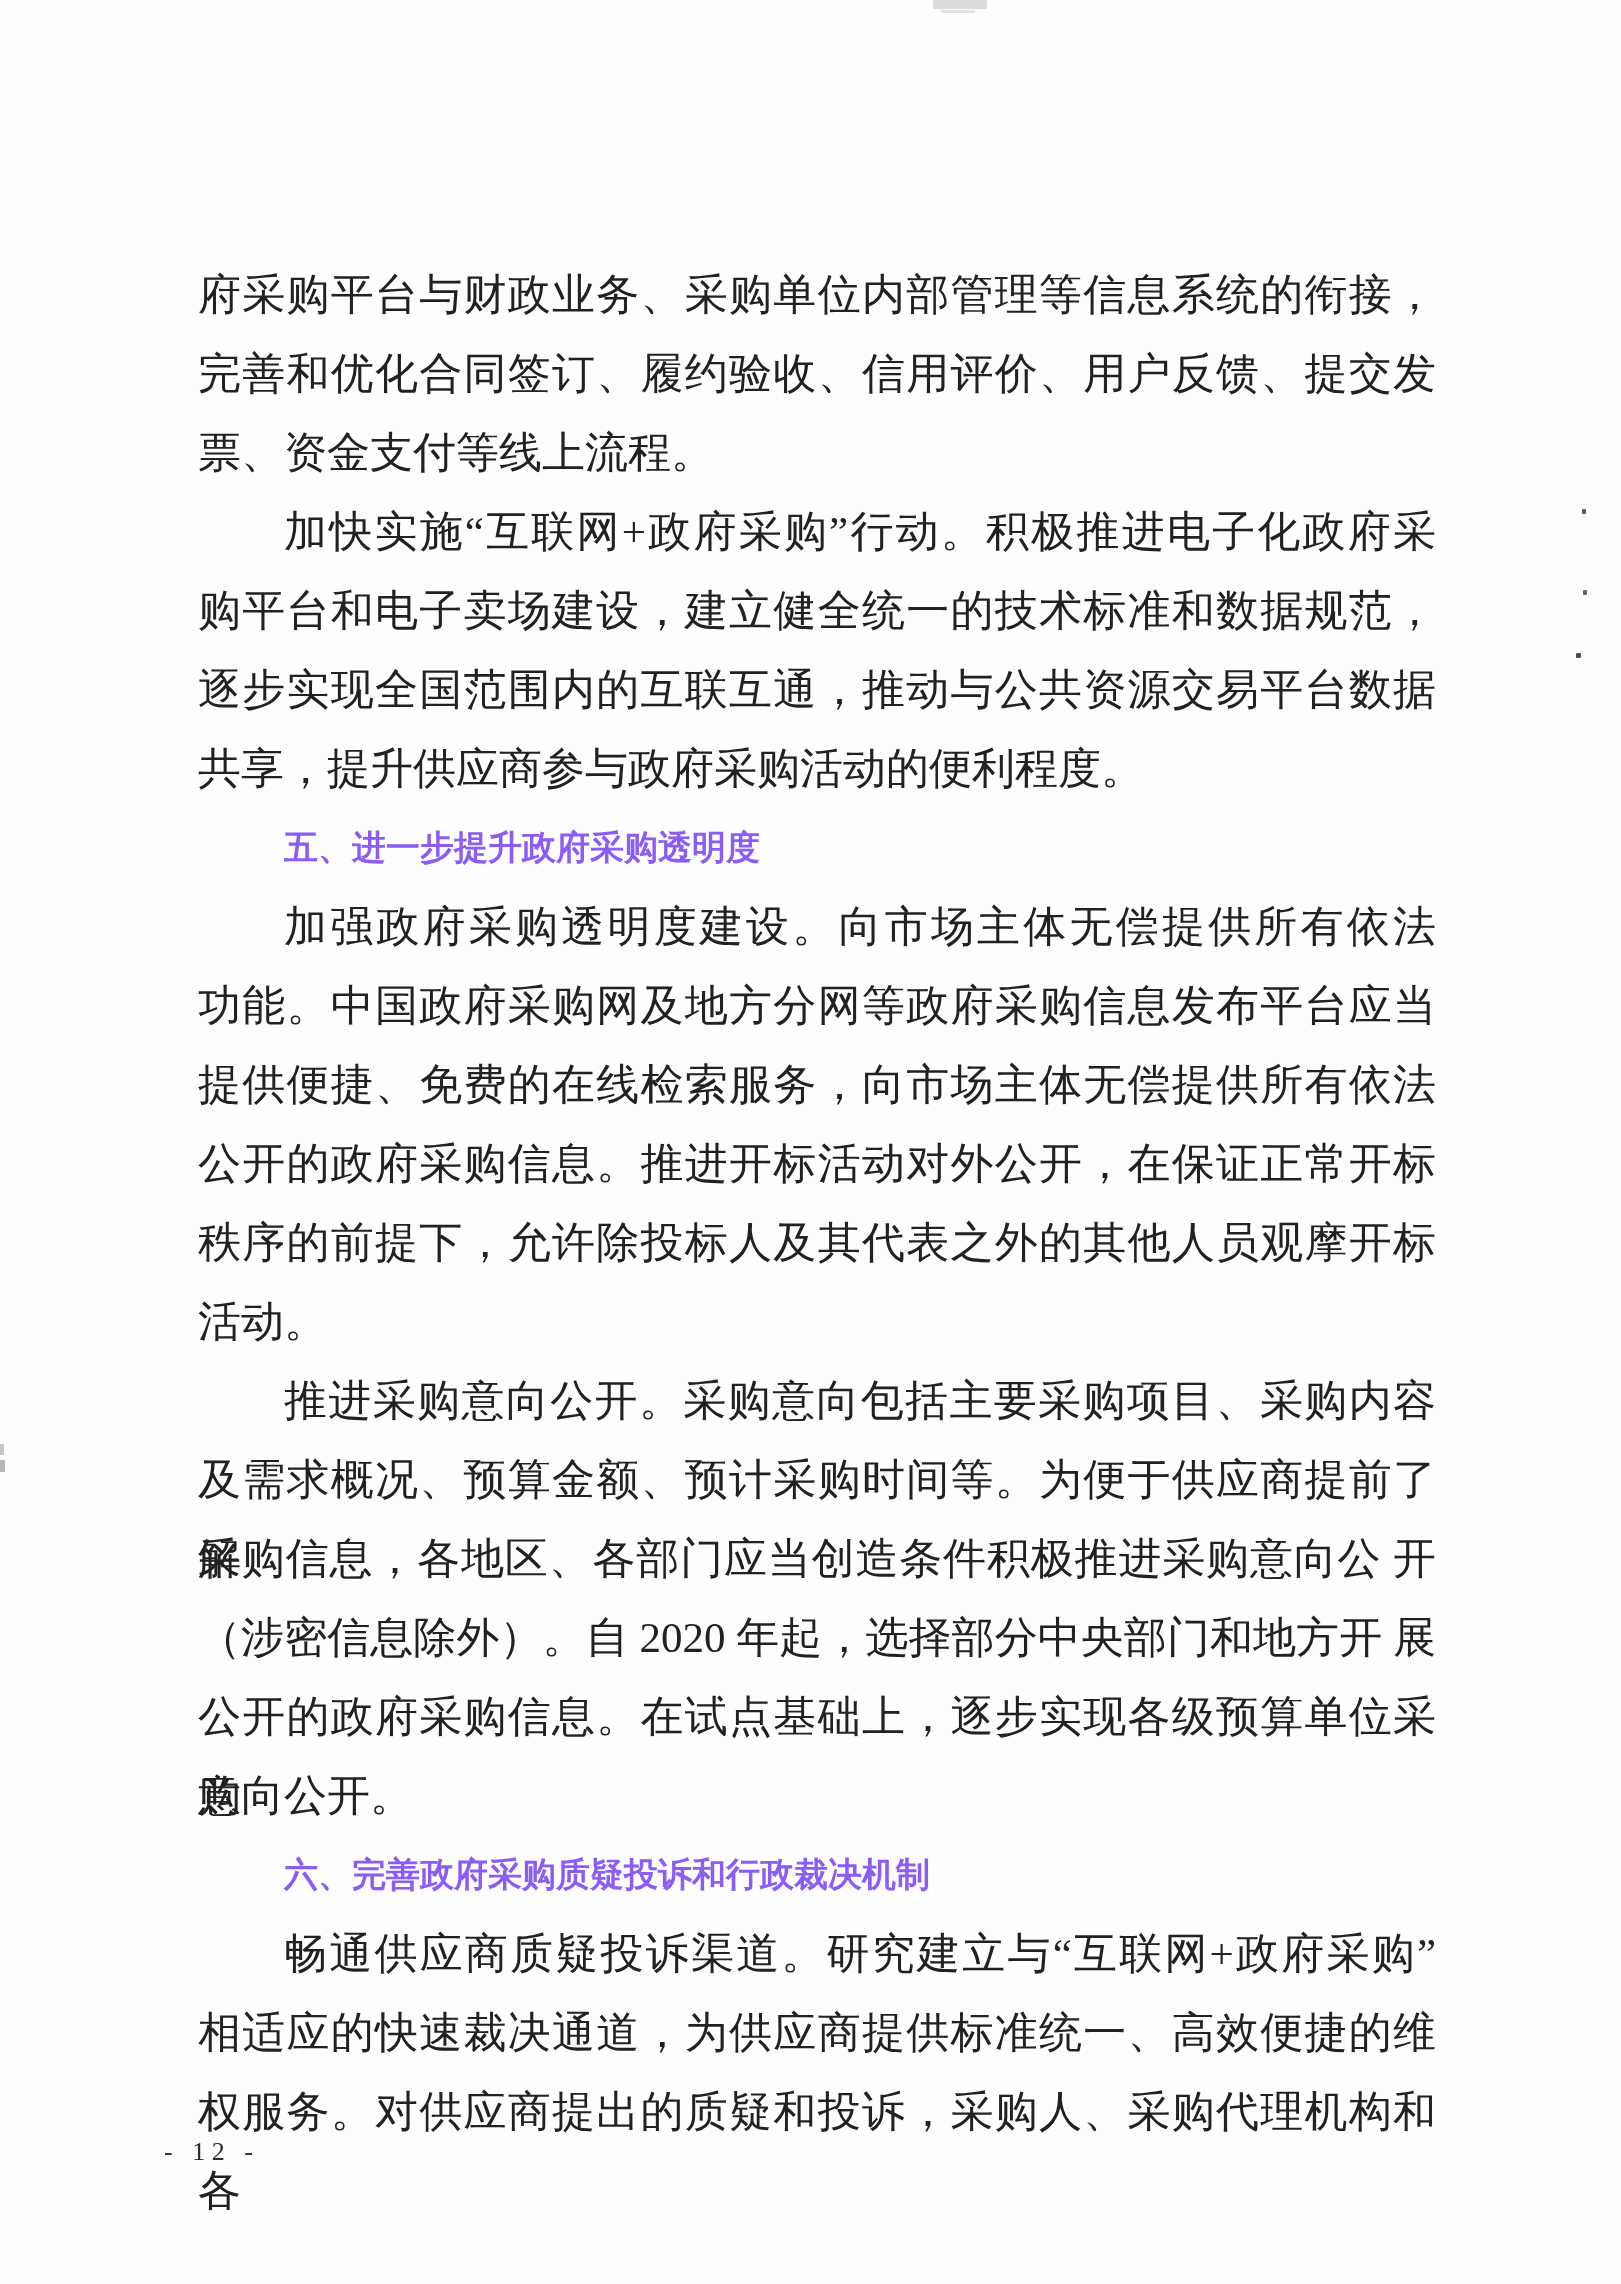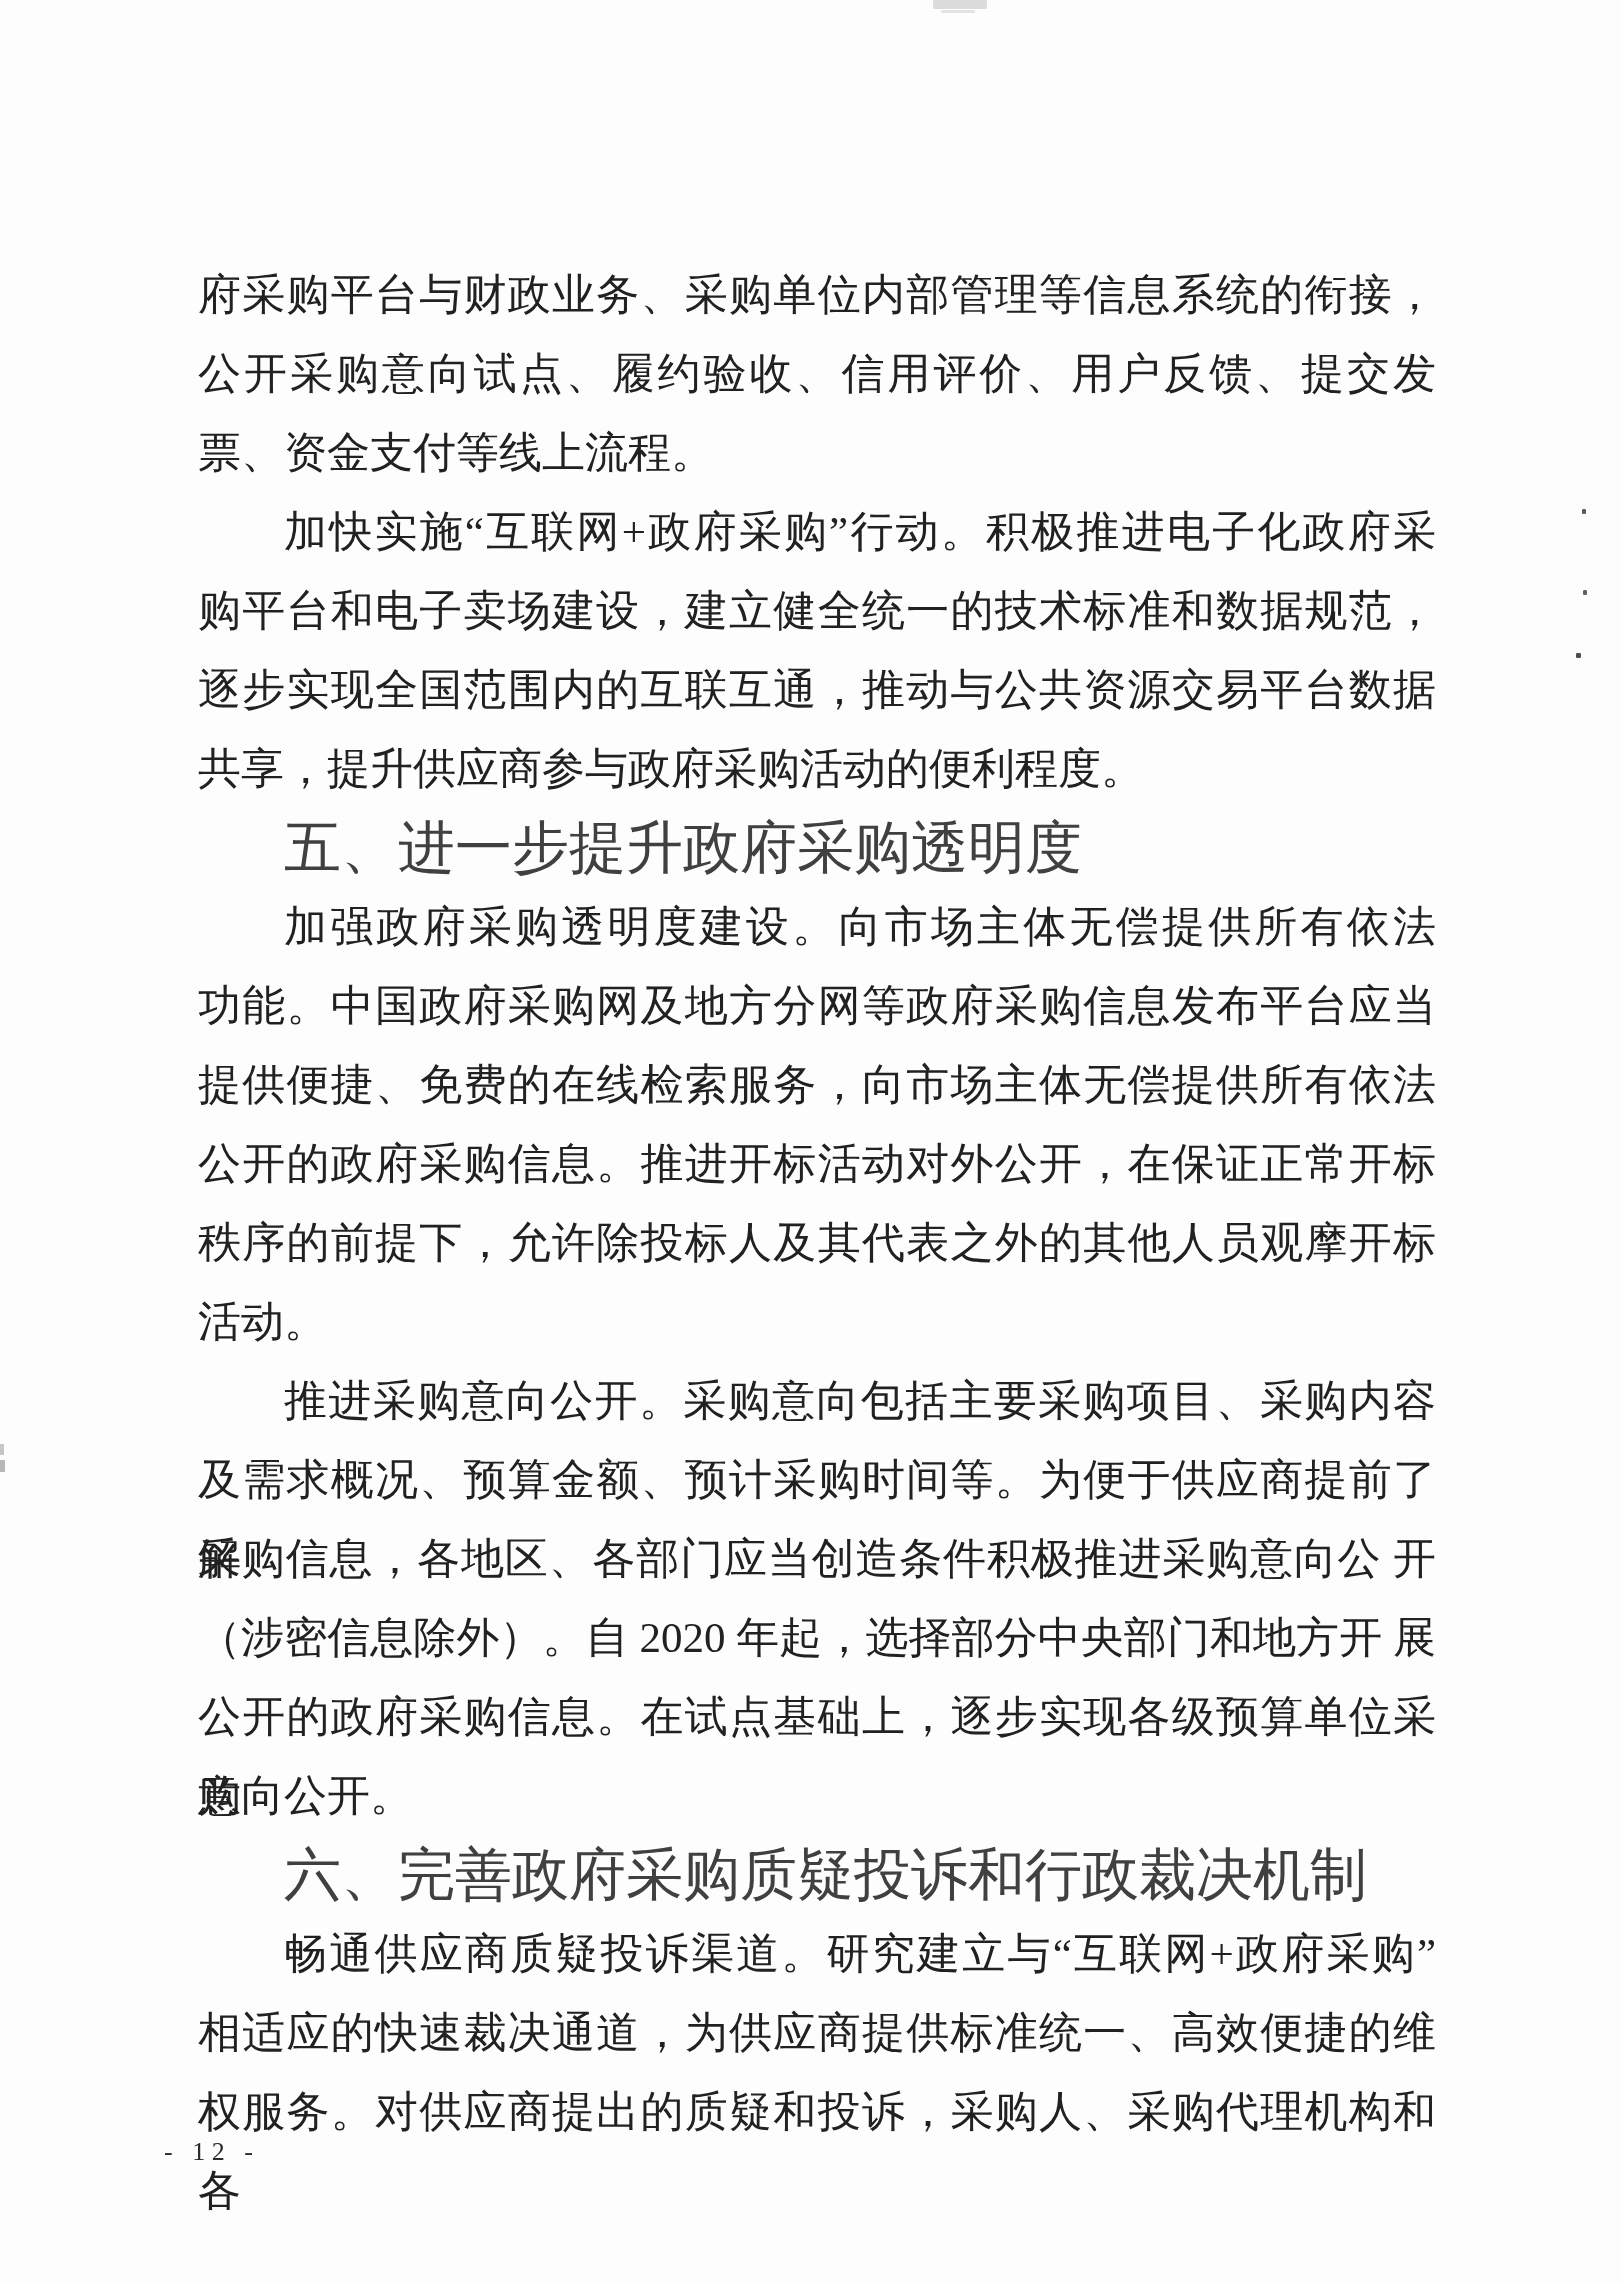--- a/index.html
+++ b/index.html
@@ -22,25 +22,25 @@
     font-size:43px;
     color:#212121;
     text-align:justify;
     text-align-last:left;
     white-space:normal;
   }
   .line.j{ text-align-last:justify; }
   .line.indent{ text-indent:86px; }
   .line.heading{
     font-family:"Liberation Sans","DejaVu Sans",sans-serif;
-    font-weight:400;
-    font-size:57px;
+    font-weight:700;
+    font-size:34px;
     text-indent:86px;
     text-align-last:left;
-    color:#404040;
+    color:#8b5cf6;
   }
   .page-number{
     position:absolute;
     left:164px;top:2132px;
     font-family:"Liberation Serif","DejaVu Serif",serif;
     font-size:26px;
     line-height:39px;
     letter-spacing:6.5px;
     color:#2a2a2a;
   }
@@ -54,21 +54,21 @@
   .edge-smudge-1{left:0;top:1444px;width:3.9px;height:10.5px;background:#c6c6c6;}
   .edge-smudge-2{left:0;top:1460px;width:5.2px;height:11.8px;background:#b8b8b8;}
 </style>
 </head>
 <body>
 
 <div class="page">
 
   <section class="doc-body">
     <p class="line j">府采购平台与财政业务、采购单位内部管理等信息系统的衔接，</p>
-    <p class="line j">公开采购意向试点、履约验收、信用评价、用户反馈、提交发</p>
+    <p class="line j">完善和优化合同签订、履约验收、信用评价、用户反馈、提交发</p>
     <p class="line">票、资金支付等线上流程。</p>
     <p class="line j indent">加快实施“互联网+政府采购”行动。积极推进电子化政府采</p>
     <p class="line j">购平台和电子卖场建设，建立健全统一的技术标准和数据规范，</p>
     <p class="line j">逐步实现全国范围内的互联互通，推动与公共资源交易平台数据</p>
     <p class="line">共享，提升供应商参与政府采购活动的便利程度。</p>
     <p class="line heading">五、进一步提升政府采购透明度</p>
     <p class="line j indent">加强政府采购透明度建设。向市场主体无偿提供所有依法</p>
     <p class="line j">功能。中国政府采购网及地方分网等政府采购信息发布平台应当</p>
     <p class="line j">提供便捷、免费的在线检索服务，向市场主体无偿提供所有依法</p>
     <p class="line j">公开的政府采购信息。推进开标活动对外公开，在保证正常开标</p>

